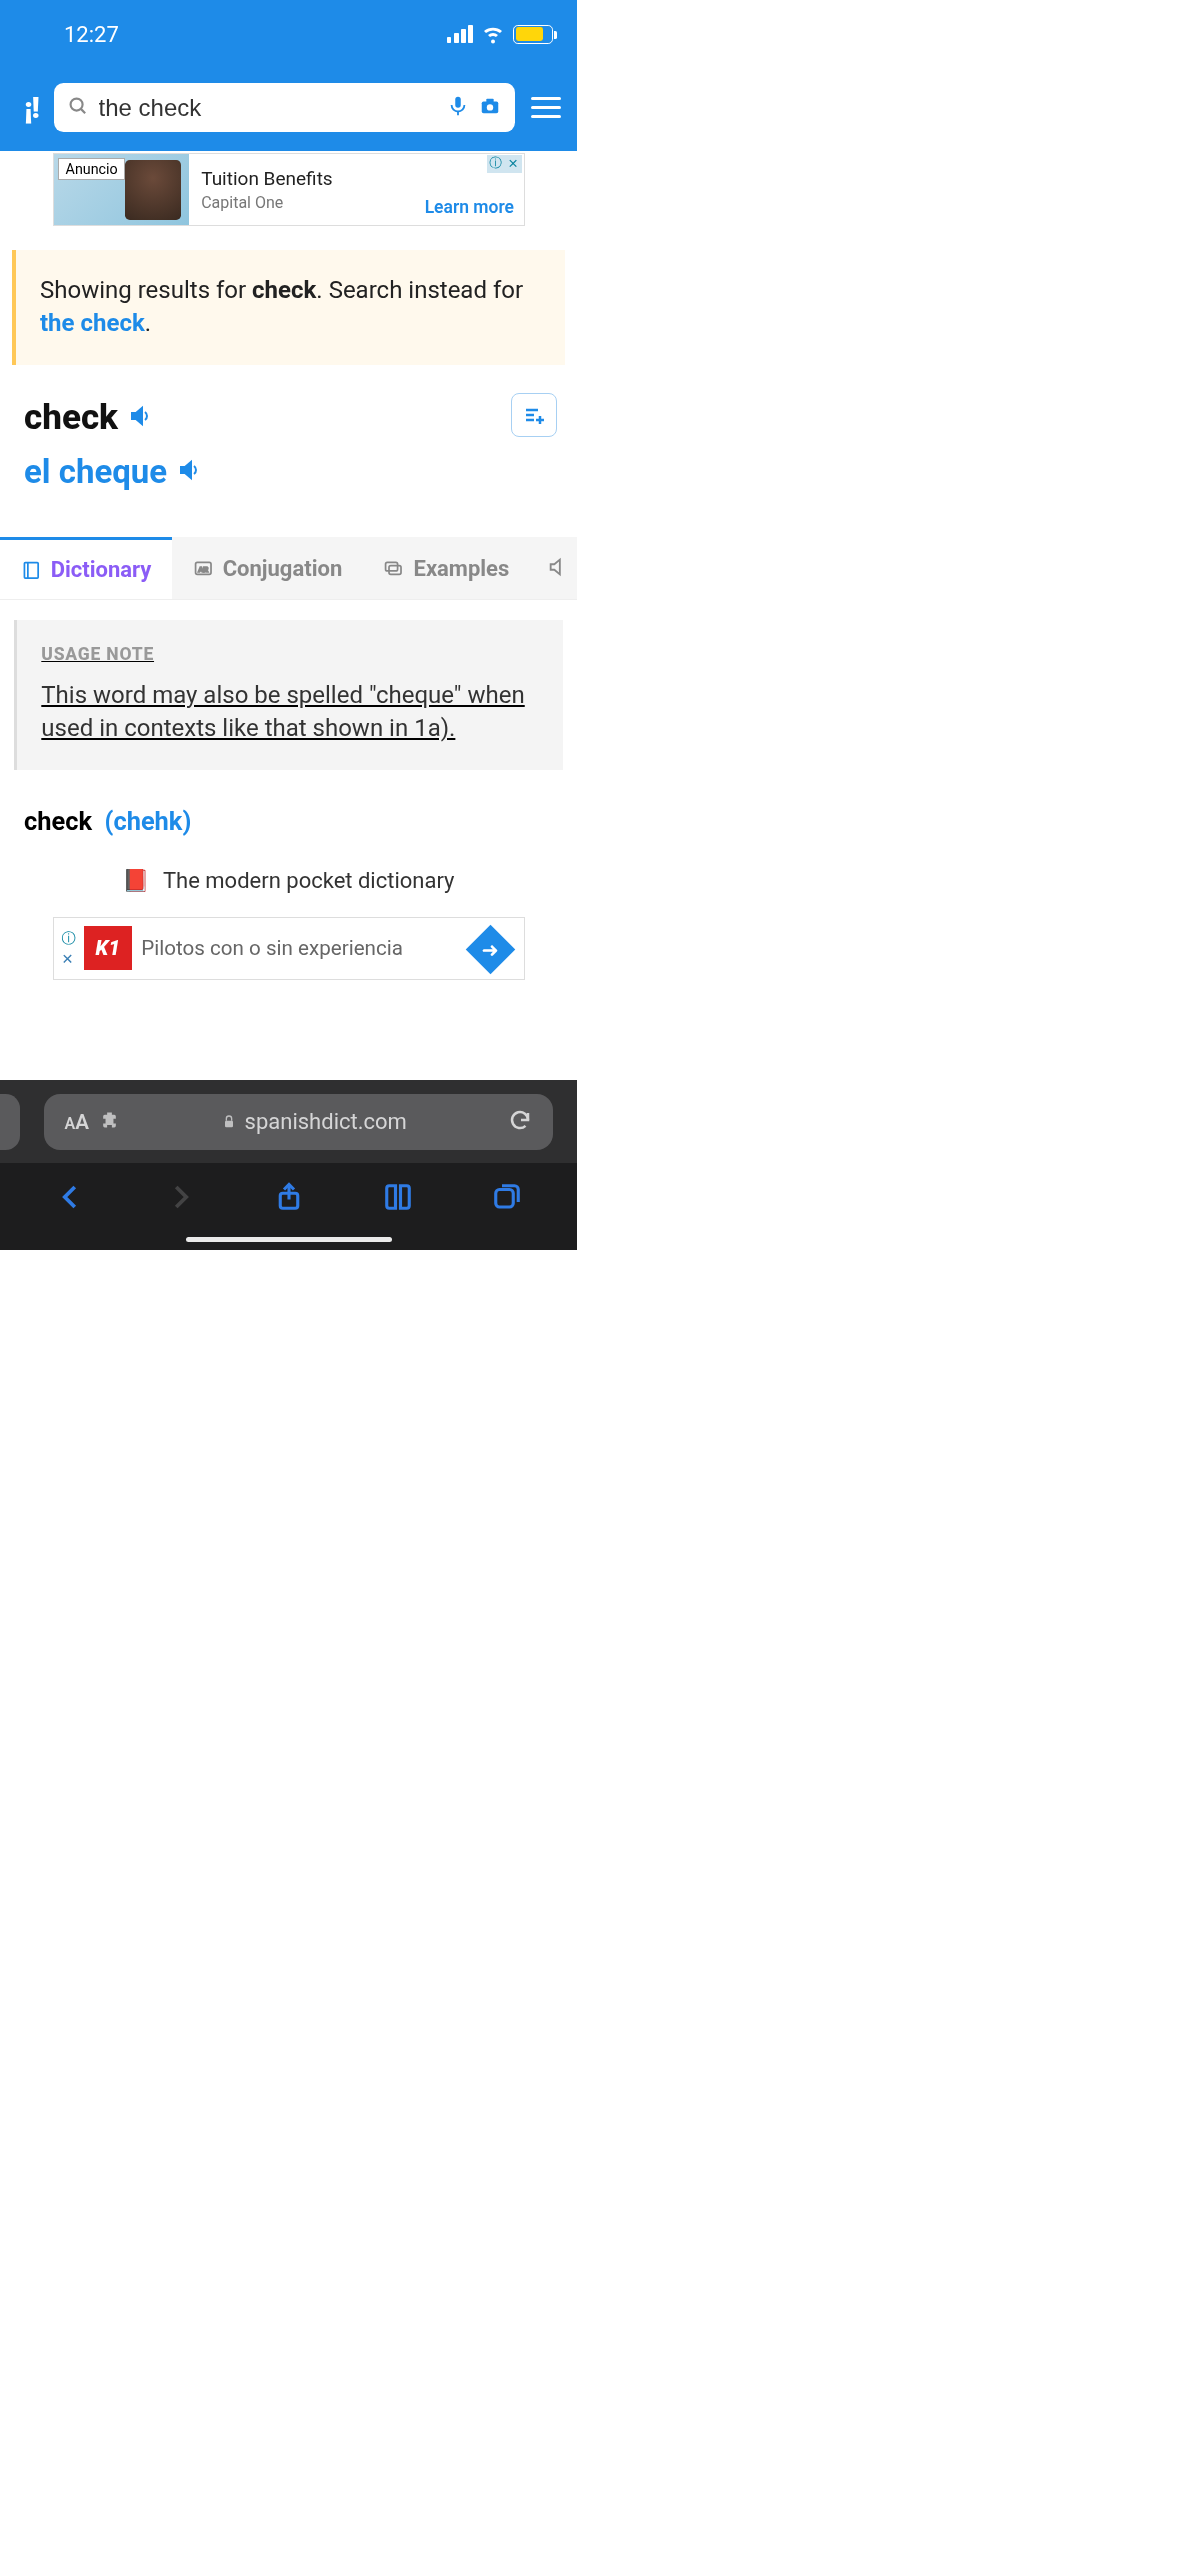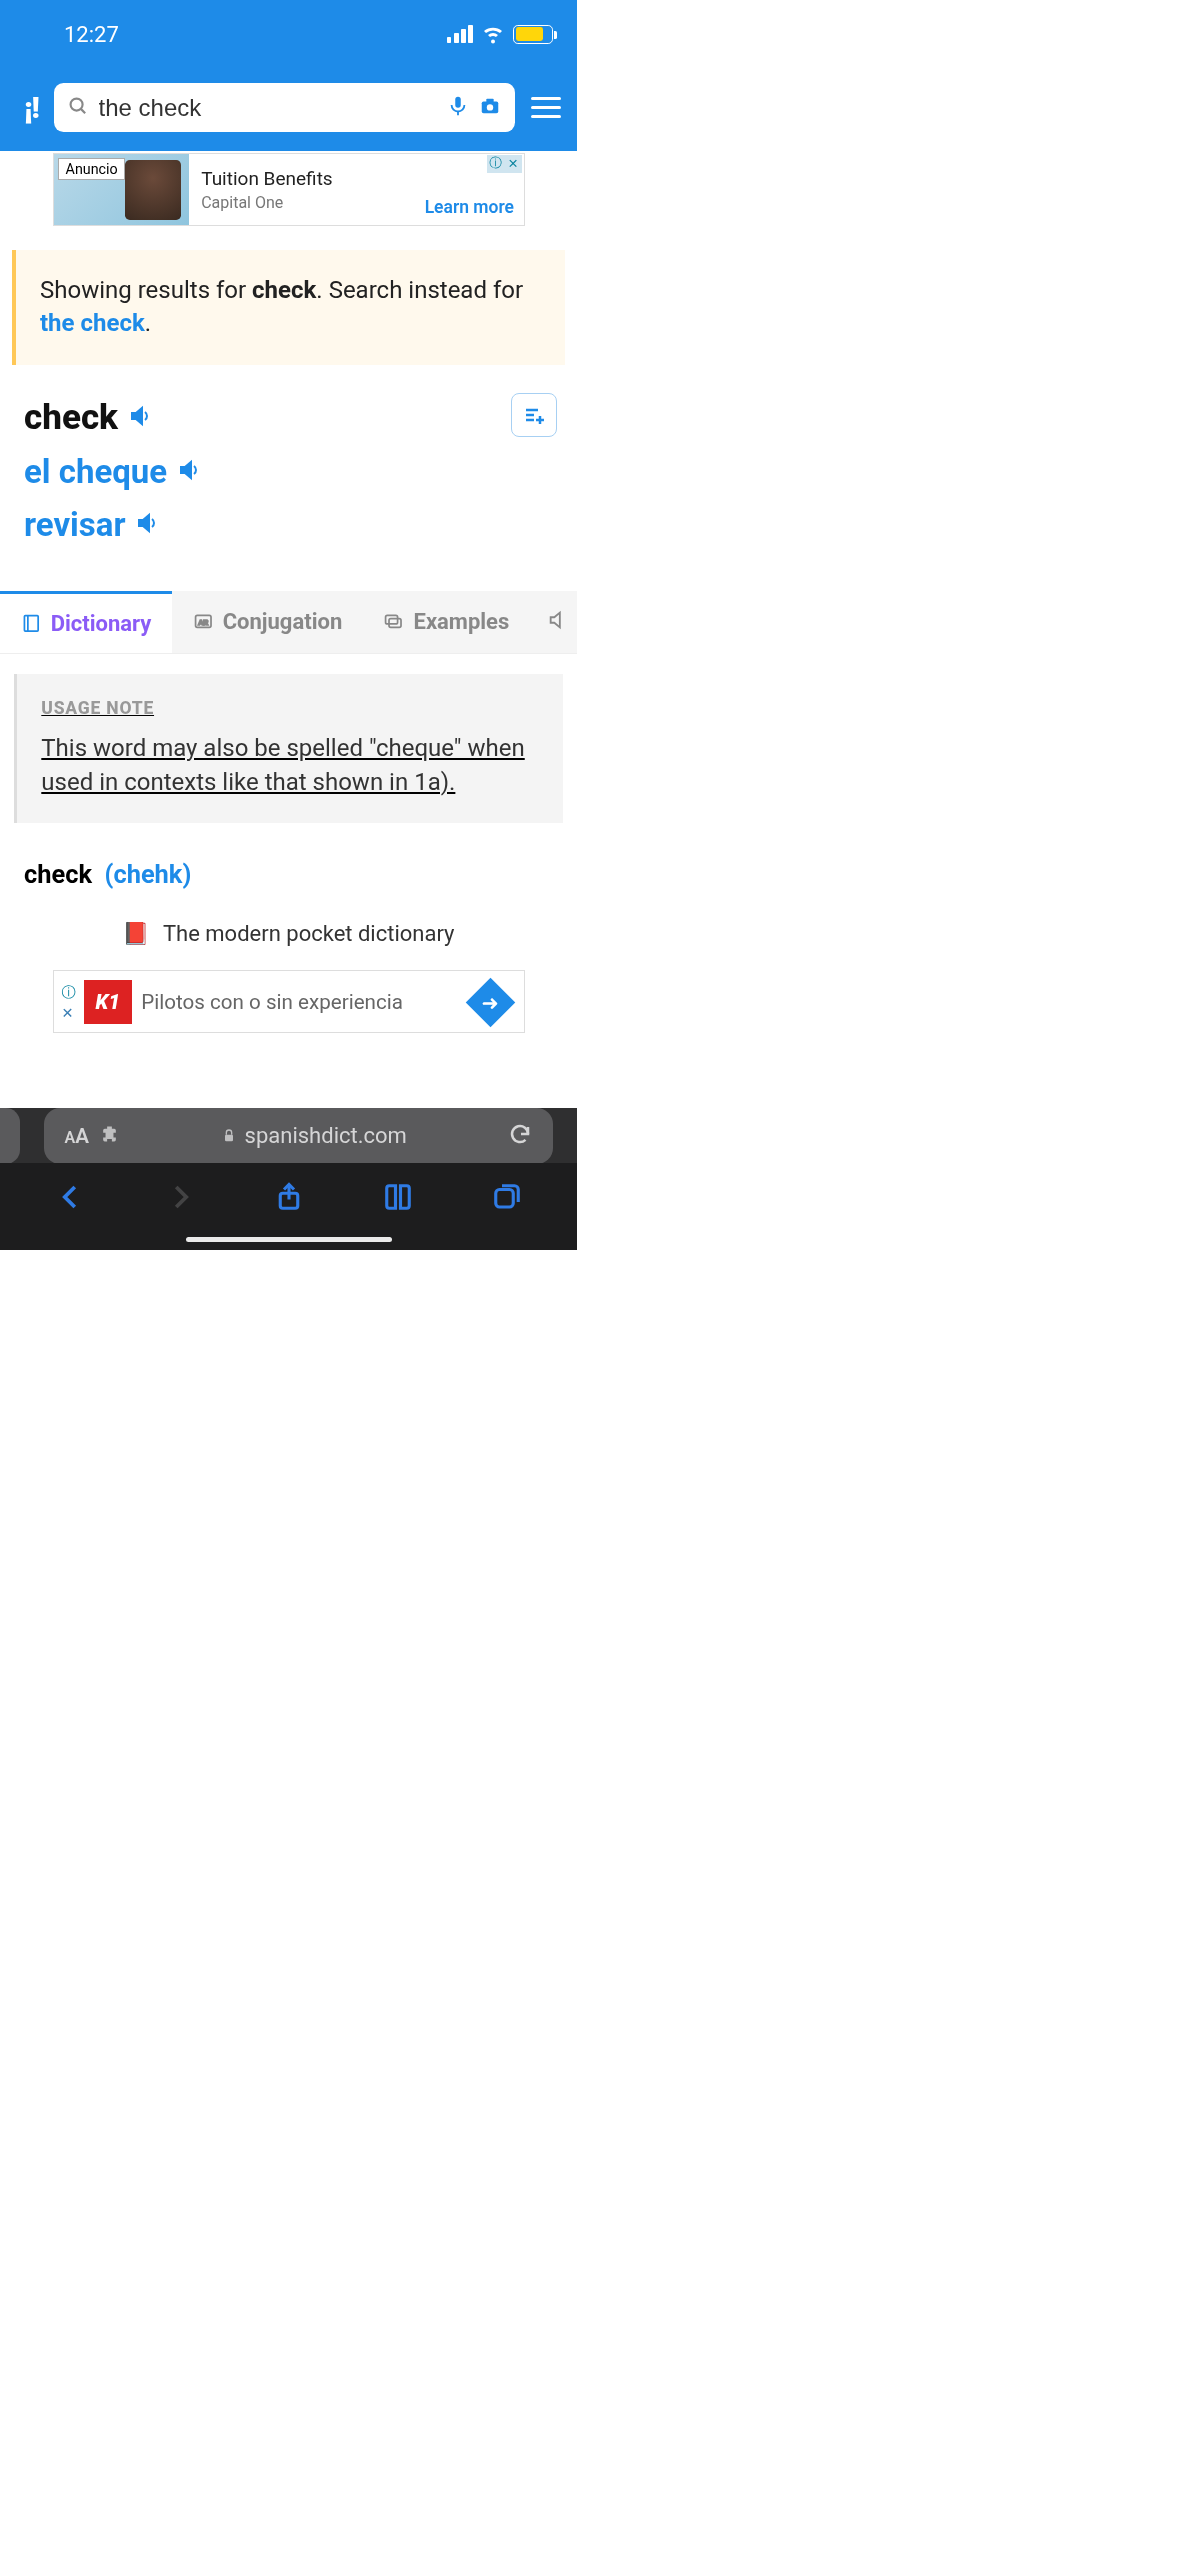--- a/index.html
+++ b/index.html
@@ -254,21 +254,21 @@
     position:absolute; right:16px; top:14.3px;
     width:35px; height:35px;
     background:#1e8be8; transform:rotate(45deg);
     display:flex; align-items:center; justify-content:center;
   }
   .bottom-ad-arrow span { transform:rotate(-45deg); color:#fff; font-size:20.6px; }
 
   
   .safari-url {
     position:absolute; bottom:87px; left:0; right:0;
-    height: 55px;
+    height: 83px;
     background:#2f2f30;
     display:flex; align-items:center;
   }
   .url-pill-left {
     width: 20px; height: 56px;
     background:#5a5a5c; border-radius: 0 14.3px 14.3px 0;
   }
   .url-bar {
     flex:1; margin: 0 24px 0 24px;
     background:#5a5a5c; height:56px; border-radius:16px;
@@ -376,29 +376,20 @@
     <span class="hw-english">check</span>
     <span class="audio-icon">
       <svg viewBox="0 0 24 24" fill="none" stroke="#1e8be8" stroke-width="2">
           <path d="M4 9v6h4l6 5V4l-6 5H4z" fill="#1e8be8"></path>
           <path d="M17 8a5 5 0 010 8"></path>
         </svg>
     </span>
   </div>
   <div class="hw-row">
     <span class="hw-spanish">el cheque</span>
-    <span class="audio-icon">
-      <svg viewBox="0 0 24 24" fill="none" stroke="#1e8be8" stroke-width="2">
-          <path d="M4 9v6h4l6 5V4l-6 5H4z" fill="#1e8be8"></path>
-          <path d="M17 8a5 5 0 010 8"></path>
-        </svg>
-    </span>
-  </div>
-  <div class="hw-row">
-    <span class="hw-spanish">revisar</span>
     <span class="audio-icon">
       <svg viewBox="0 0 24 24" fill="none" stroke="#1e8be8" stroke-width="2">
           <path d="M4 9v6h4l6 5V4l-6 5H4z" fill="#1e8be8"></path>
           <path d="M17 8a5 5 0 010 8"></path>
         </svg>
     </span>
   </div>
   <div class="add-list-btn">
     <svg viewBox="0 0 24 24" width="24" height="24" fill="none" stroke="#1e8be8" stroke-width="2.5">
         <line x1="4" y1="7" x2="16" y2="7"></line>

